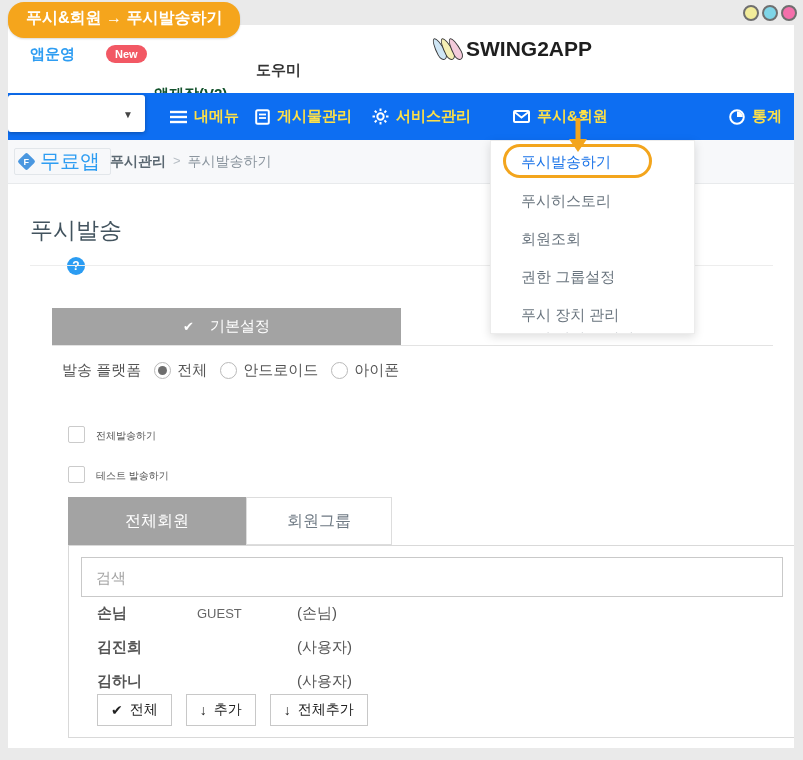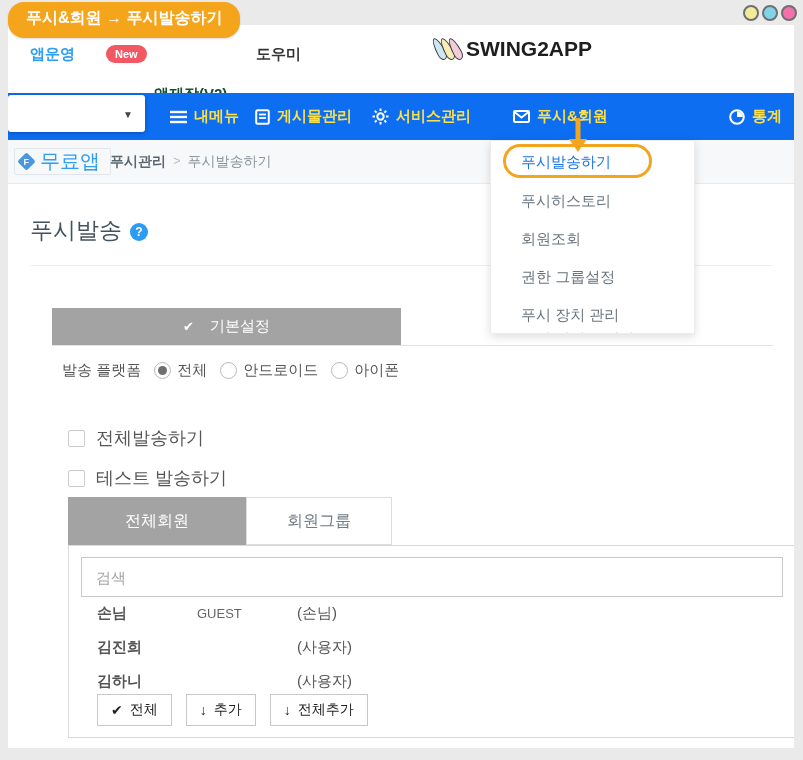--- a/index.html
+++ b/index.html
@@ -32,21 +32,21 @@
 
   
   .hdr-item { position:absolute; top:20px; font-size:15px; font-weight:bold; }
   .hdr-appop { left:22px; color:#2e9df2; }
   .hdr-new {
     position:absolute; left:98px; top:20px;
     background:#f25864; color:#fff; font-size:11px; font-weight:bold;
     padding:3px 9px; border-radius:10px;
   }
   .hdr-appmake { left:146px; color:#14532d;margin-top:40px; }
-  .hdr-help { left:248px; color:#333; }
+  .hdr-help { left:248px; color:#333;margin-top:16px; }
   .logo { position:absolute; left:427px; top:11px; display:flex; align-items:center; }
   .logo-mark { position:relative; width:26px; height:26px; margin-right:5px; }
   .petal {
     position:absolute; width:9px; height:24px; border:1.5px solid #3a3a3a;
     border-radius:50% 50% 50% 50%/70% 70% 30% 30%;
     transform:rotate(-28deg); top:1px;
   }
   .petal-1 { left:0; background:#cfe6f5; }
   .petal-2 { left:8px; background:#f5efb5; }
   .petal-3 { left:16px; background:#f3cbdb; }
@@ -87,21 +87,21 @@
   .diamond span { transform:rotate(-45deg); color:#fff; font-size:9px; font-weight:bold; }
   .appbadge-label { color:#2e9df2; font-size:20px; }
   .crumbs { position:absolute; left:102px; top:13px; font-size:14px; display:flex; gap:7px; }
   .crumb-section { color:#5a6771; font-weight:bold; }
   .crumb-sep { color:#b6bdc4; font-size:13px; }
   .crumb-current { color:#8b959e; }
 
   
   .page-title {
     position:absolute; left:22px; top:190px;
-    font-size:23px; color:#42535e; display:flex; align-items:center; gap:8px;
+    font-size:23px; color:#42535e; display:flex; align-items:center; gap:8px;flex-direction:column;
   }
   .help-circle {
     width:18px; height:18px; border-radius:50%; background:#2b9cf2;
     color:#fff; font-size:12px; font-weight:bold;
     display:flex; align-items:center; justify-content:center; margin-top:3px;
   }
   .title-divider { position:absolute; left:22px; right:21px; top:240px; border-top:1px solid #ededed; }
 
   
   .settings-tab {
@@ -115,21 +115,21 @@
   
   .platform-row { position:absolute; left:54px; top:336px; display:flex; align-items:center; font-size:15px; color:#555; }
   .radio-group { display:flex; align-items:center; gap:6px; margin-left:13px; }
   .radio {
     width:17px; height:17px; border-radius:50%; border:1px solid #b9b9b9; background:#fff;
     display:flex; align-items:center; justify-content:center;
   }
   .radio.sel::after { content:""; width:9px; height:9px; border-radius:50%; background:#6e6e6e; }
 
   
-  .check-row { position:absolute; left:60px; display:flex; align-items:center; gap:11px; font-size:18px; color:#555; }
+  .check-row { position:absolute; left:60px; display:flex; align-items:flex-end; gap:11px; font-size:10px; color:#555; }
   .check-row-1 { top:401px; } .check-row-2 { top:441px; }
   .checkbox { width:17px; height:17px; border:1px solid #cbcbcb; border-radius:2px; background:#fff; }
 
   
   .member-tab { position:absolute; top:472px; height:48px; font-size:16px; display:flex; align-items:center; justify-content:center; }
   .member-tab-all { left:60px; width:178px; background:#a3a3a3; color:#fff; }
   .member-tab-group { left:238px; width:146px; background:#fff; border:1px solid #ddd; color:#6f7a84; }
 
   
   .member-panel {

